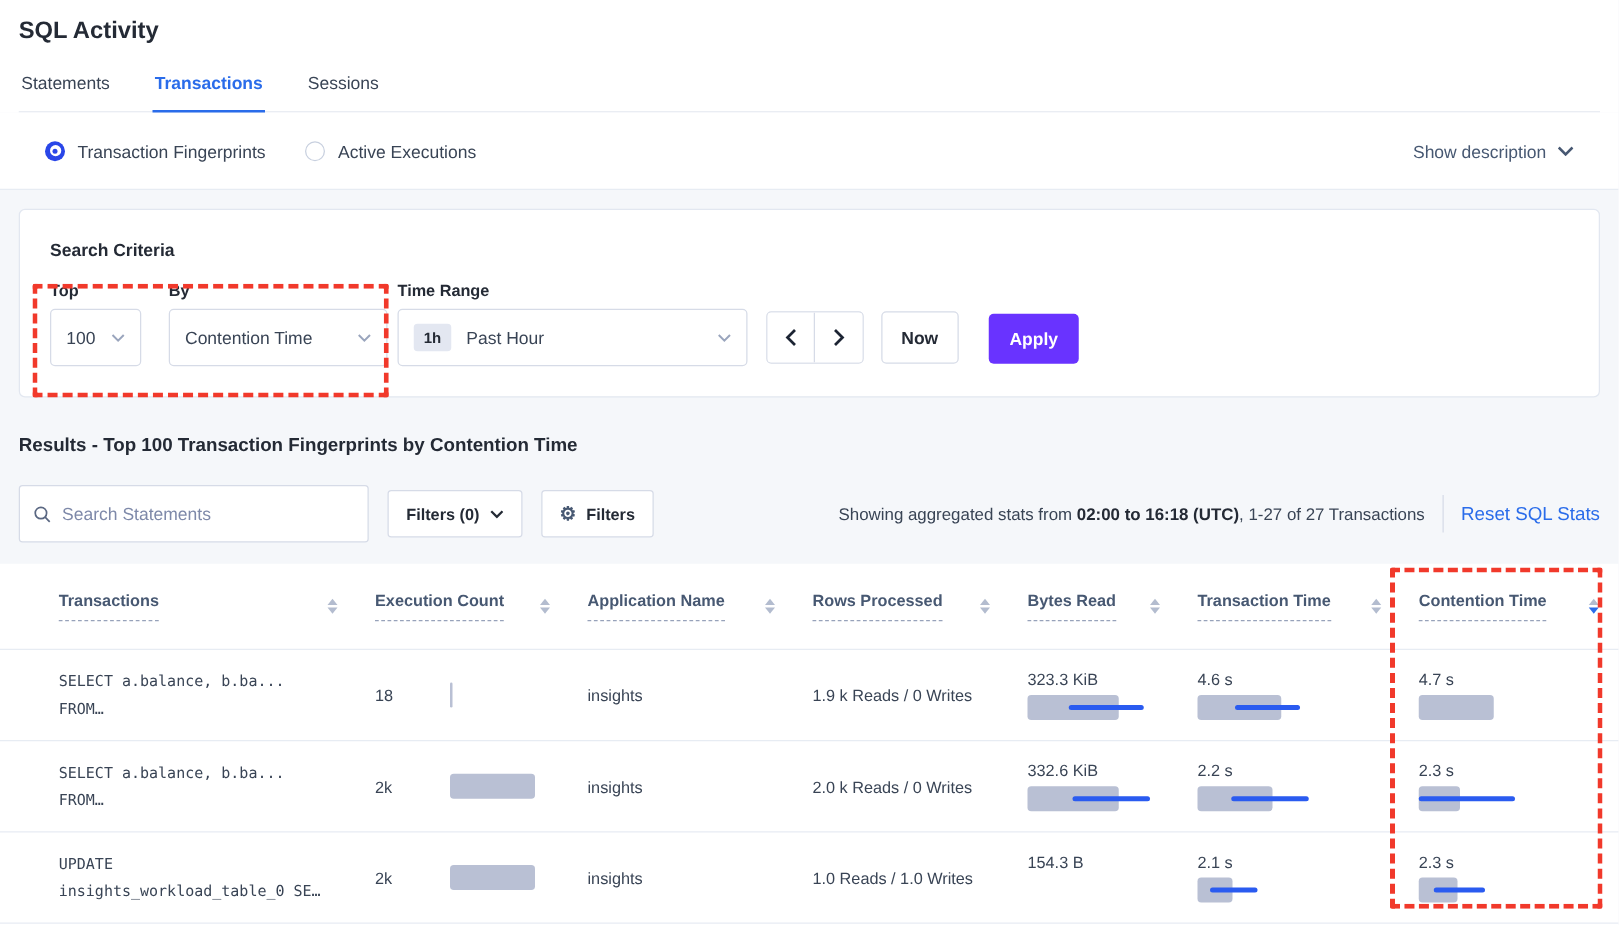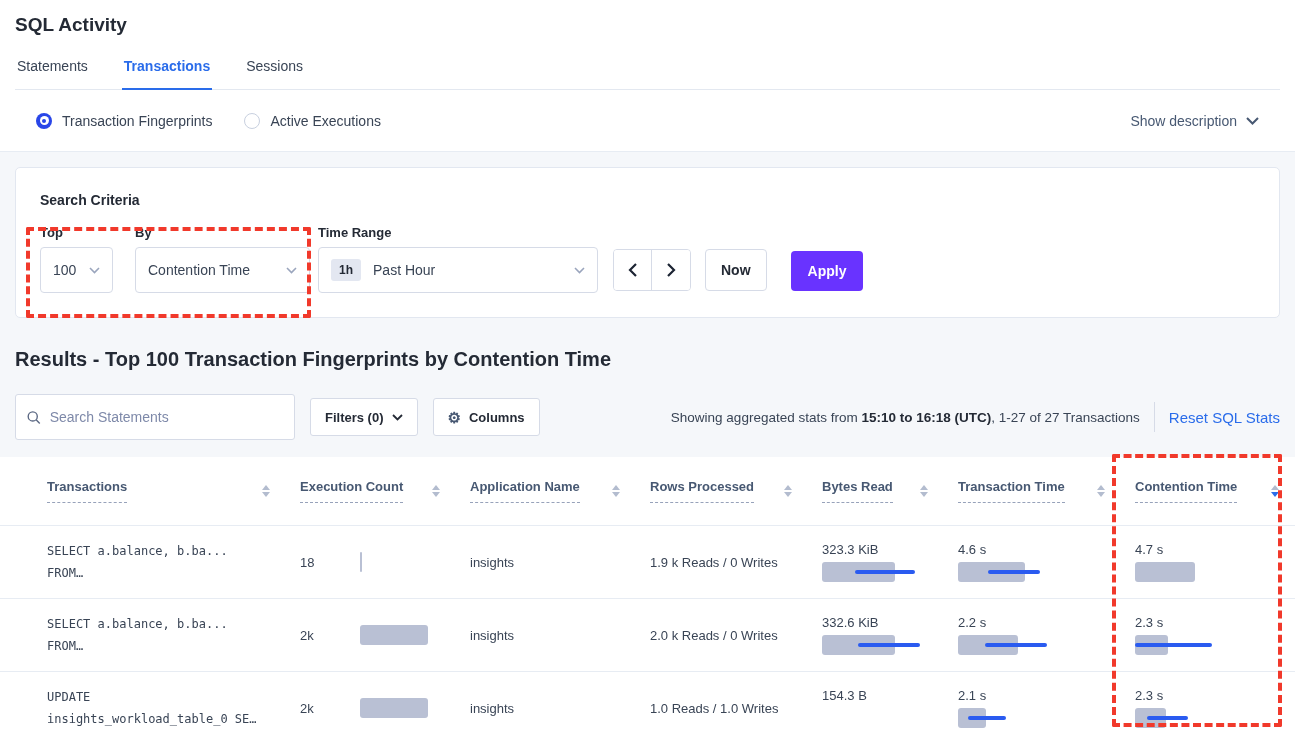--- a/index.html
+++ b/index.html
@@ -43,21 +43,21 @@
   .ctl-time{margin-left:8px;}
   .sel-time{width:280px;}
   .badge{background:#e3e7f1;color:var(--text-dark);font-size:12px;font-weight:bold;padding:4px 8px;border-radius:3px;margin-right:12px;}
   .arrow-group{display:flex;height:42px;margin:0 0 2px 15px;border:1px solid var(--border);border-radius:4px;background:#fff;overflow:hidden;}
   .arrow-btn{width:38px;display:flex;align-items:center;justify-content:center;color:#1c2433;cursor:pointer;background:#fff;border:none;}
   .arrow-btn:first-child{border-right:1px solid var(--border);}
   .btn{height:42px;border:1px solid var(--border);border-radius:4px;background:#fff;font-family:inherit;font-size:14px;font-weight:bold;color:var(--text-dark);cursor:pointer;margin:0 0 2px 14px;padding:0 15px;}
   .btn.apply{background:var(--purple);color:#fff;border:none;margin-left:24px;padding:0 17px;height:40px;}
 
   
-  .results-heading{margin:30px 15px 0 15px;font-size:20px;font-weight:bold;color:var(--text-dark);}
+  .results-heading{margin:30px 15px 0 15px;font-size:15px;font-weight:bold;color:var(--text-dark);}
   .toolbar{display:flex;align-items:center;margin:23px 15px 0 15px;}
   .search-box{width:280px;height:46px;background:#fff;border:1px solid var(--border);border-radius:3px;display:flex;align-items:center;padding:0 11px;gap:9px;}
   .search-box input{border:none;outline:none;font-family:inherit;font-size:14px;color:var(--text-body);width:100%;background:transparent;}
   .search-box input::placeholder{color:#7e89a9;}
   .tool-btn{height:38px;margin-left:15px;border:1px solid var(--border);border-radius:3px;background:#fff;font-family:inherit;font-size:13px;font-weight:bold;color:var(--text-dark);cursor:pointer;display:flex;align-items:center;gap:8px;padding:0 14px;}
   .gear{font-size:15px;color:var(--text-col);line-height:1;}
   .stats{margin-left:auto;font-size:13.5px;color:var(--text-body);}
   .stats b{color:var(--text-dark);}
   .vdiv{width:1px;height:30px;background:var(--border);margin:0 14px;}
   .reset-link{font-size:15px;color:var(--accent-blue);cursor:pointer;white-space:nowrap;margin-right:0;}
@@ -179,23 +179,23 @@
       <input type="text" placeholder="Search Statements" style="">
     </div>
     <button class="tool-btn">
       <span>Filters (0)</span>
       <svg width="11" height="7" viewBox="0 0 11 7">
           <path d="M1 1l4.5 4.5L10 1" fill="none" stroke="#242a35" stroke-width="1.8"></path>
         </svg>
     </button>
     <button class="tool-btn">
       <span class="gear">⚙</span>
-      <span>Columns</span>
+      <span>Filters</span>
     </button>
-    <div class="stats"><span>Showing aggregated stats from </span><b>15:10 to 16:18 (UTC)</b><span>, 1-27 of 27 Transactions</span></div>
+    <div class="stats"><span>Showing aggregated stats from </span><b>02:00 to 16:18 (UTC)</b><span>, 1-27 of 27 Transactions</span></div>
     <div class="vdiv"></div>
     <a class="reset-link">Reset SQL Stats</a>
   </div>
 
   <div class="table">
     <div class="tr thead">
       <div class="th">
         <span class="th-label">Transactions</span>
         <span class="sort">
             <span class="tri-up"></span>

